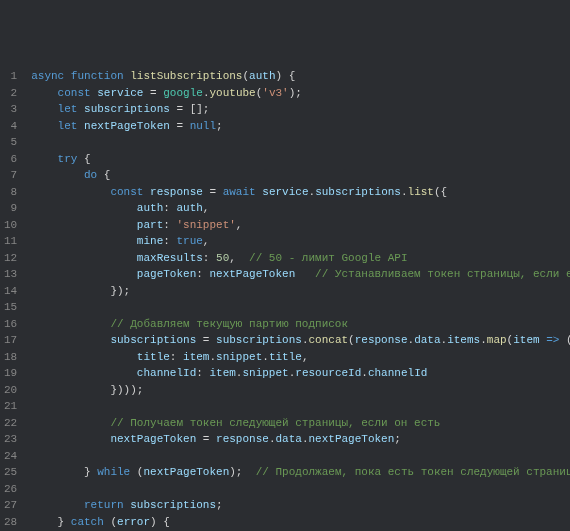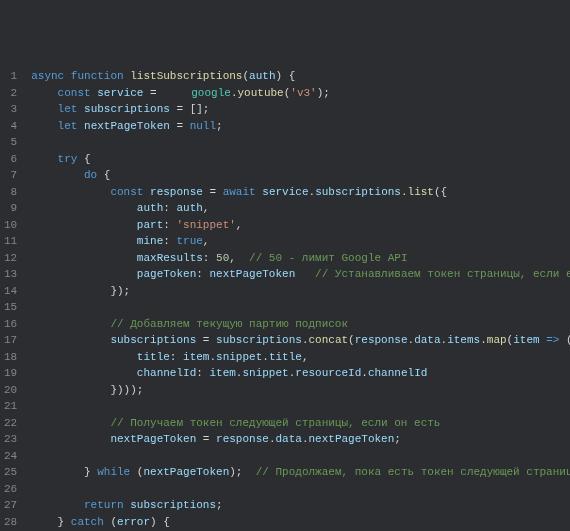--- a/index.html
+++ b/index.html
@@ -31,21 +31,21 @@
     padding: 2px 0 0 6px;
     flex: 1;
     overflow: hidden;
   }
   .line { display: block; height: 16.5px; }
   .ln { display: block; height: 16.5px; }
   .kw { color: #569cd6; }       
   .fn { color: #dcdcaa; font-family: Liberation Mono, monospace; }       
   .id { color: #9cdcfe; }       
   .pm { color: #9cdcfe; }       
-  .cls { color: #4ec9b0; margin-left: 28px; }      
+  .cls { color: #4ec9b0; }      
   .str { color: #ce9178; font-family: Liberation Mono, monospace; }      
   .num { color: #b5cea8; }      
   .cmt { color: #6a9955; text-align: center; }      
   .pn { color: #d4d4d4; }
   .pr { color: #9cdcfe; }
 </style>
 </head>
 <body>
 
 

